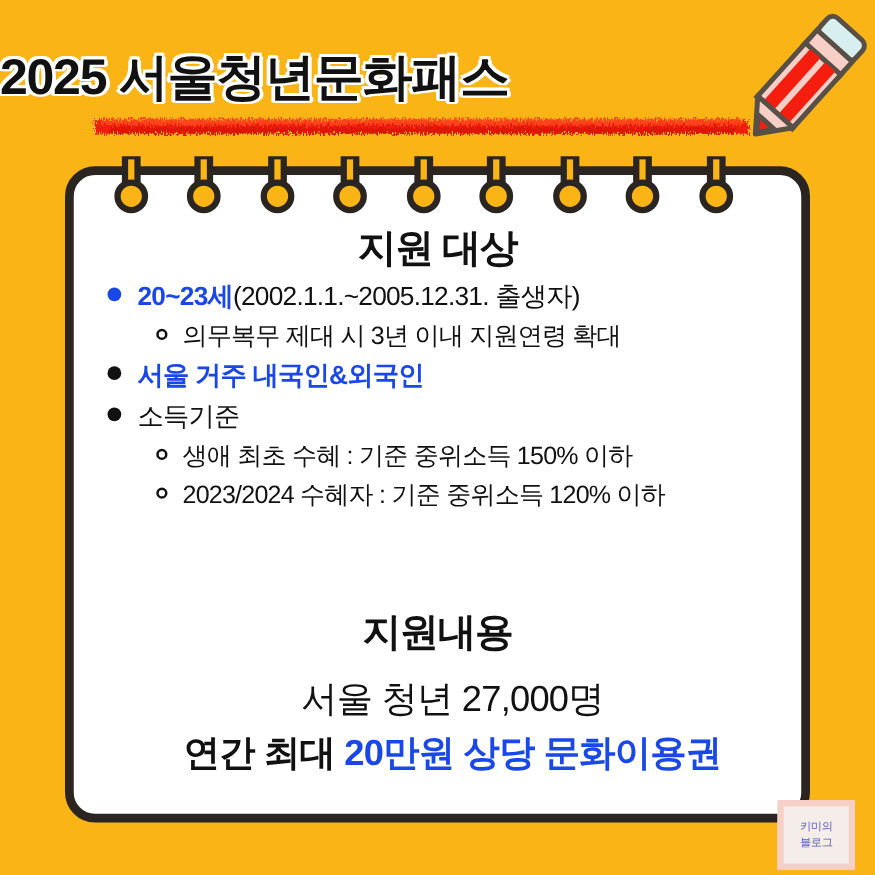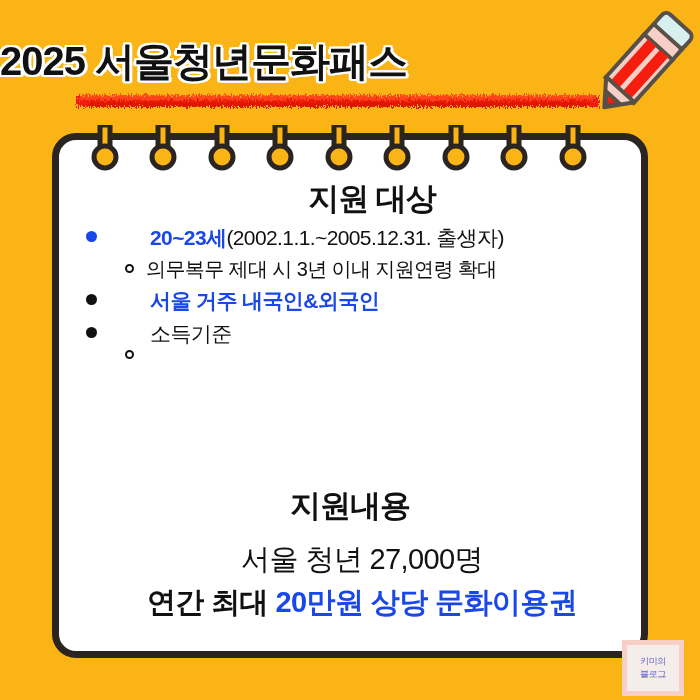--- a/index.html
+++ b/index.html
@@ -94,36 +94,36 @@
     padding: 0;
   }
 
   .heading {
     text-align: center;
     font-size: 31px;
     font-weight: bold;
     color: #111111;
     letter-spacing: -1px;
   }
-  .heading-1 { position: absolute; left: 0; top: 38px; width: 100%; padding-left: 22px; }
+  .heading-1 { position: absolute; left: 0; top: 38px; width: 100%; }
   .heading-2 { position: absolute; left: 0; top: 345px; width: 100%; }
 
   .list {
     position: absolute;
     left: 0;
     top: 85px;
     width: 100%;
   }
 
   .row {
     display: flex;
     align-items: baseline;
     margin-bottom: 6px;
   }
-  .row.lvl1 { padding-left: 27px; gap: 40px; }
+  .row.lvl1 { padding-left: 27px; }
   .row.lvl2 { padding-left: 66px; }
 
   .bullet-solid {
     flex: 0 0 auto;
     width: 11px;
     height: 11px;
     border-radius: 50%;
     margin-right: 13px;
     position: relative;
     top: -3px;
@@ -271,20 +271,25 @@
           <div class="row lvl1">
             <span class="bullet-solid black"></span>
             <span><span class="txt blue">서울 거주 내국인&amp;외국인</span></span>
           </div>
           <div class="row lvl1">
             <span class="bullet-solid black"></span>
             <span><span class="txt">소득기준</span></span>
           </div>
           <div class="row lvl2">
             <span class="bullet-hollow"></span>
+            <span><span class="txt sub">생애 최초 수혜 : 기준 중위소득 150% 이하</span></span>
+          </div>
+          <div class="row lvl2">
+            <span class="bullet-hollow"></span>
+            <span><span class="txt sub">2023/2024 수혜자 : 기준 중위소득 120% 이하</span></span>
           </div>
         </div>
 
       <div class="heading heading-2">지원내용</div>
 
       <div class="center-line line-people">서울 청년 27,000명</div>
 
       <div class="center-line line-amount">
         <span>연간 최대 </span><span class="blue">20만원 상당 문화이용권</span>
       </div>

